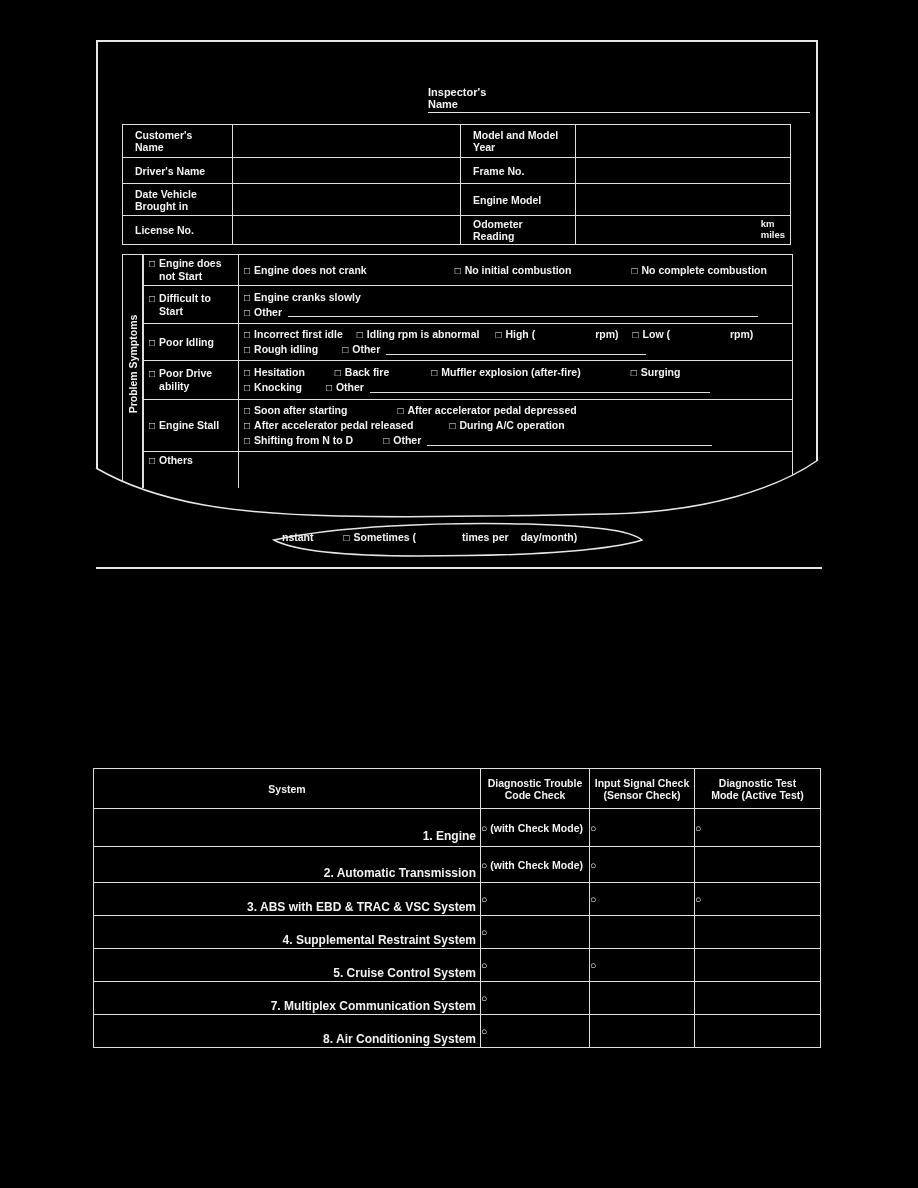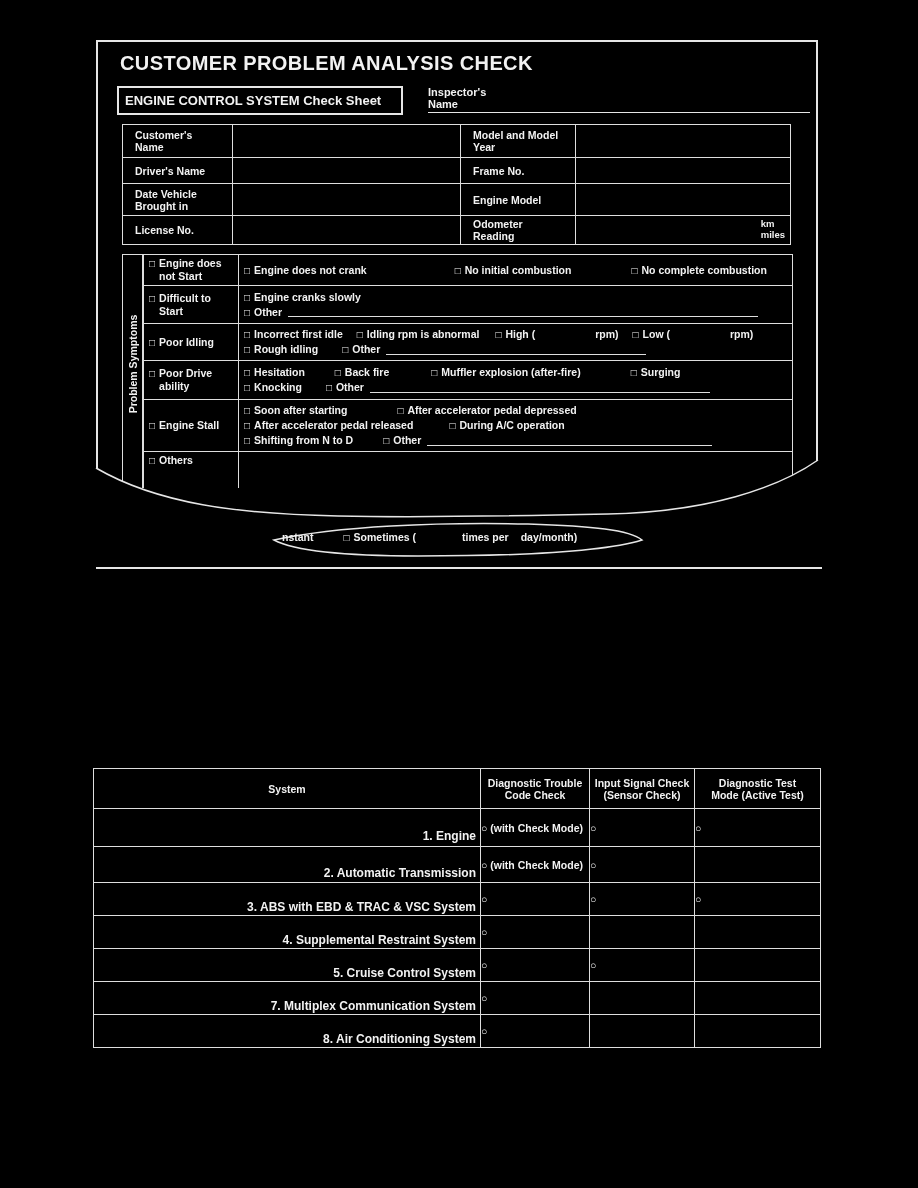--- a/index.html
+++ b/index.html
@@ -53,25 +53,21 @@
 </style>
 </head>
 <body>
 
 <div class="page">
 
   <div class="form">
     <div class="edge l"></div>
     <div class="edge r"></div>
 
-    <div class="title">CUSTOMER PROBLEM ANALYSIS CHECK</div>
-
-    <div class="sheet-box">
-      <span>ENGINE CONTROL SYSTEM Check Sheet</span>
-    </div>
+
 
     <div class="inspector">
       <div>Inspector's</div>
       <div>Name</div>
     </div>
     <div class="inspector-line"></div>
 
     <table class="info">
       <colgroup>
           <col style="width:110px">

